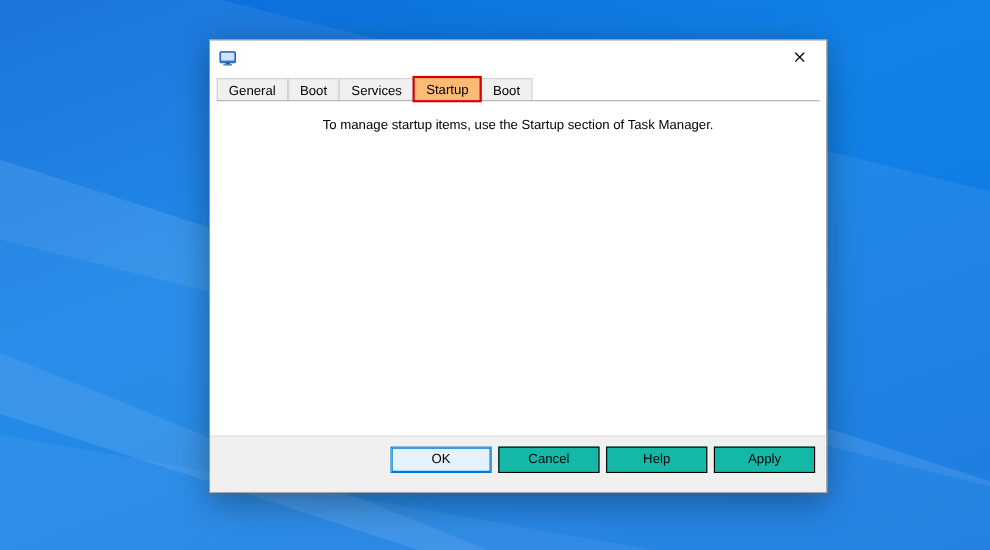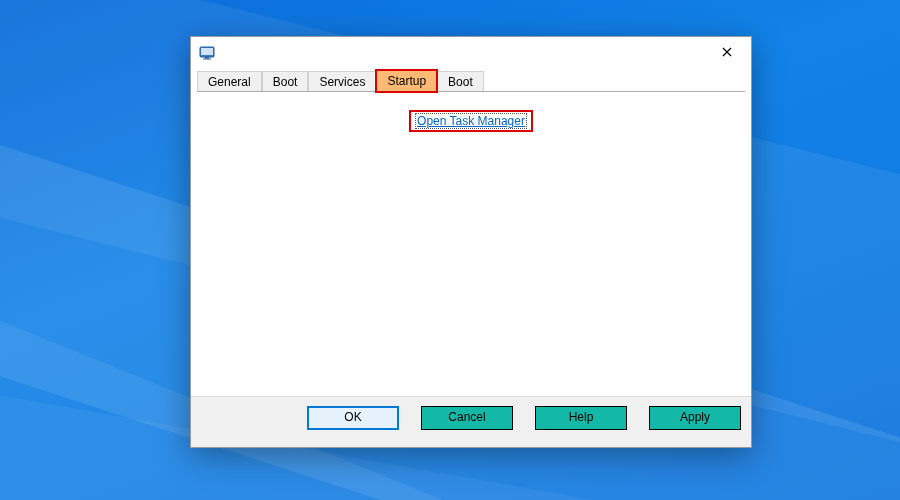--- a/index.html
+++ b/index.html
@@ -124,21 +124,21 @@
     cursor: pointer;
     border: 1px dotted #555;
     padding: 0 1px;
   }
 
   .button-row {
     height: 42px;
     display: flex;
     justify-content: flex-end;
     align-items: center;
-    gap: 22px;
+    gap: 6px;
     padding: 0 10px 8px 0;
     background: #f0f0f0;
     border-top: 1px solid #dcdcdc;
   }
   .btn {
     min-width: 74px;
     height: 22px;
     line-height: 20px;
     text-align: center;
     background: #14b8a6;
@@ -185,23 +185,21 @@
 
     <div class="tabstrip">
       <div class="tab inactive">General</div>
       <div class="tab inactive">Boot</div>
       <div class="tab inactive">Services</div>
       <div class="tab active highlight-red">Startup</div>
       <div class="tab inactive">Boot</div>
     </div>
 
     <div class="tabpage">
-      <div class="link-wrap">
-        <span class="link">Open Task Manager</span>
-      </div>
+      <div class="instruction">To manage startup items, use the Startup section of Task Manager.</div>
     </div>
 
     <div class="button-row">
       <div class="btn default">OK</div>
       <div class="btn">Cancel</div>
       <div class="btn">Help</div>
       <div class="btn">Apply</div>
     </div>
   </div>
 </div>

